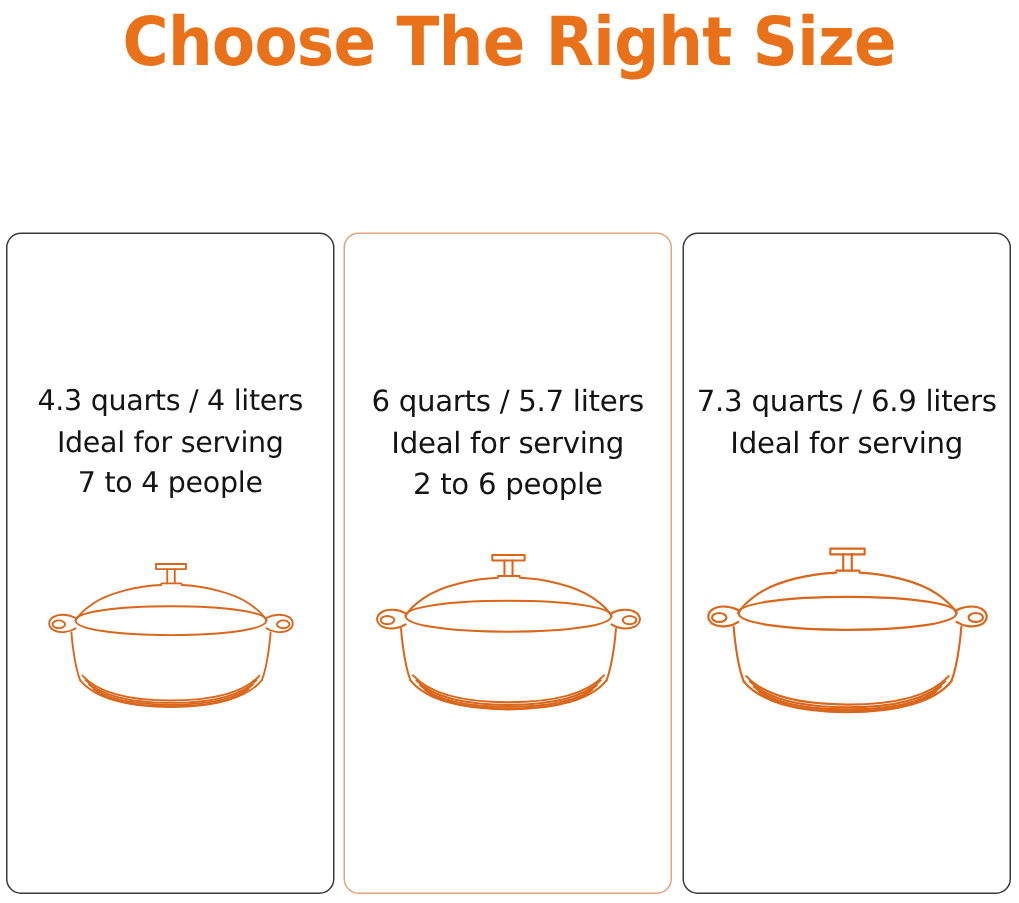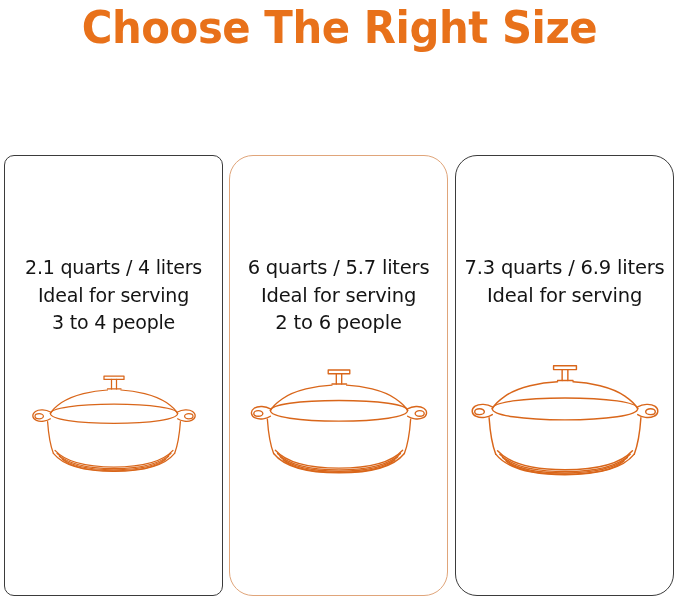--- a/index.html
+++ b/index.html
@@ -48,21 +48,21 @@
     position: absolute;
     top: 0;
     width: 219px;
     height: 441px;
     box-sizing: border-box;
     border: 1px solid #3b3b3b;
     border-radius: 10px;
     background: #ffffff;
   }
   .card.c0 { left: 4px; }
-  .card.c1 { left: 229px; border-color: #e0a57a; border-radius: 24px; }
+  .card.c1 { left: 229px; border-color: #e0a57a; }
   .card.c2 { left: 455px; }
 
   
   .card-text {
     position: absolute;
     left: 0;
     top: 98px;
     width: 100%;
     text-align: center;
     color: #141414;
@@ -97,23 +97,23 @@
 </style>
 </head>
 <body>
 
 <div id="page-title" style="color: rgb(232, 113, 26);">Choose The Right Size</div>
 
 <div id="cards">
 
   <div class="card c0" style="border-color: rgb(59, 59, 59);">
     <div class="card-text">
-      <span class="line">2.1 quarts / 4 liters</span>
+      <span class="line">4.3 quarts / 4 liters</span>
       <span class="line">Ideal for serving</span>
-      <span class="line">3 to 4 people</span>
+      <span class="line">7 to 4 people</span>
     </div>
     <div class="pot-wrap">
       <svg class="pot-svg" viewBox="0 0 178 112">
         <g fill="none" stroke="#d9661a" stroke-width="1.25" stroke-linecap="round" stroke-linejoin="round">
 
           <path d="M79 12 h20 v3.4 h-20 z"></path>
           <path d="M86.5 15.4 v9.5"></path>
           <path d="M91.5 15.4 v9.5"></path>
           <path d="M82.5 24.9 h13.5"></path>
 
@@ -169,21 +169,21 @@
           <path d="M28.4 89.4 C38 101.4 60 107.4 89 107.4 C118 107.4 140 101.4 149.6 89.4"></path>
           <path d="M30 86.4 C40 97.4 60.5 103 89 103 C117.5 103 138 97.4 148 86.4"></path>
           <path d="M32 89.4 C41.6 99.4 61.4 104.6 89 104.6 C116.6 104.6 136.4 99.4 146 89.4"></path>
           <path d="M34.4 92.4 C43.6 101.2 62.4 105.8 89 105.8 C115.6 105.8 134.4 101.2 143.6 92.4"></path>
           <path d="M37.4 95.4 C46 103 63.6 106.8 89 106.8 C114.4 106.8 132 103 140.6 95.4"></path>
         </g>
       </svg>
     </div>
   </div>
 
-  <div class="card c2" style="border-color: rgb(59, 59, 59); border-radius: 22px;">
+  <div class="card c2" style="border-color: rgb(59, 59, 59);">
     <div class="card-text">
       <span class="line">7.3 quarts / 6.9 liters</span>
       <span class="line">Ideal for serving</span>
     </div>
     <div class="pot-wrap">
       <svg class="pot-svg" viewBox="0 0 178 112">
         <g fill="none" stroke="#d9661a" stroke-width="1.25" stroke-linecap="round" stroke-linejoin="round">
           <path d="M79 12 h20 v3.4 h-20 z"></path>
           <path d="M86.5 15.4 v9.5"></path>
           <path d="M91.5 15.4 v9.5"></path>

